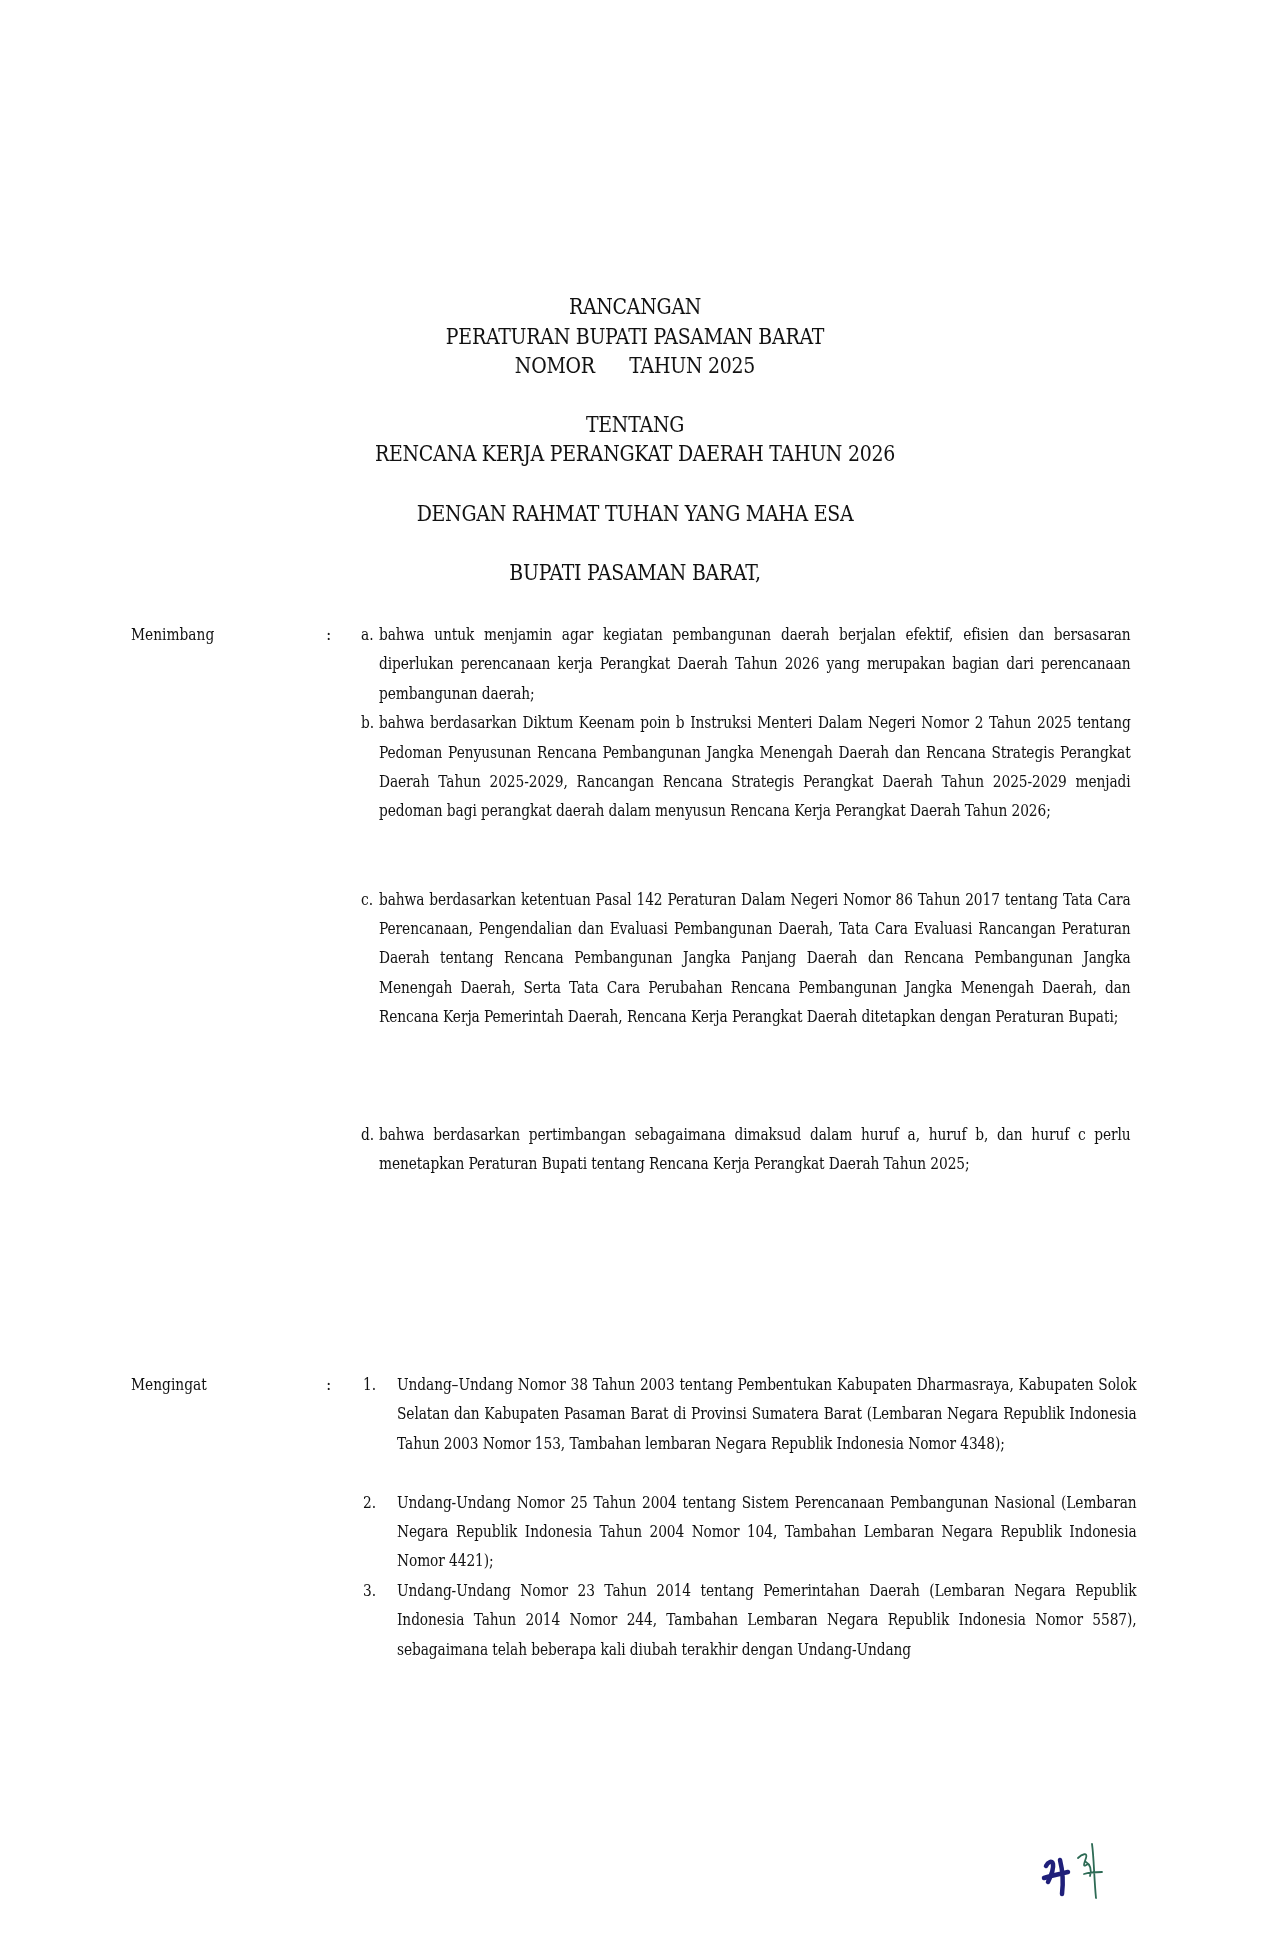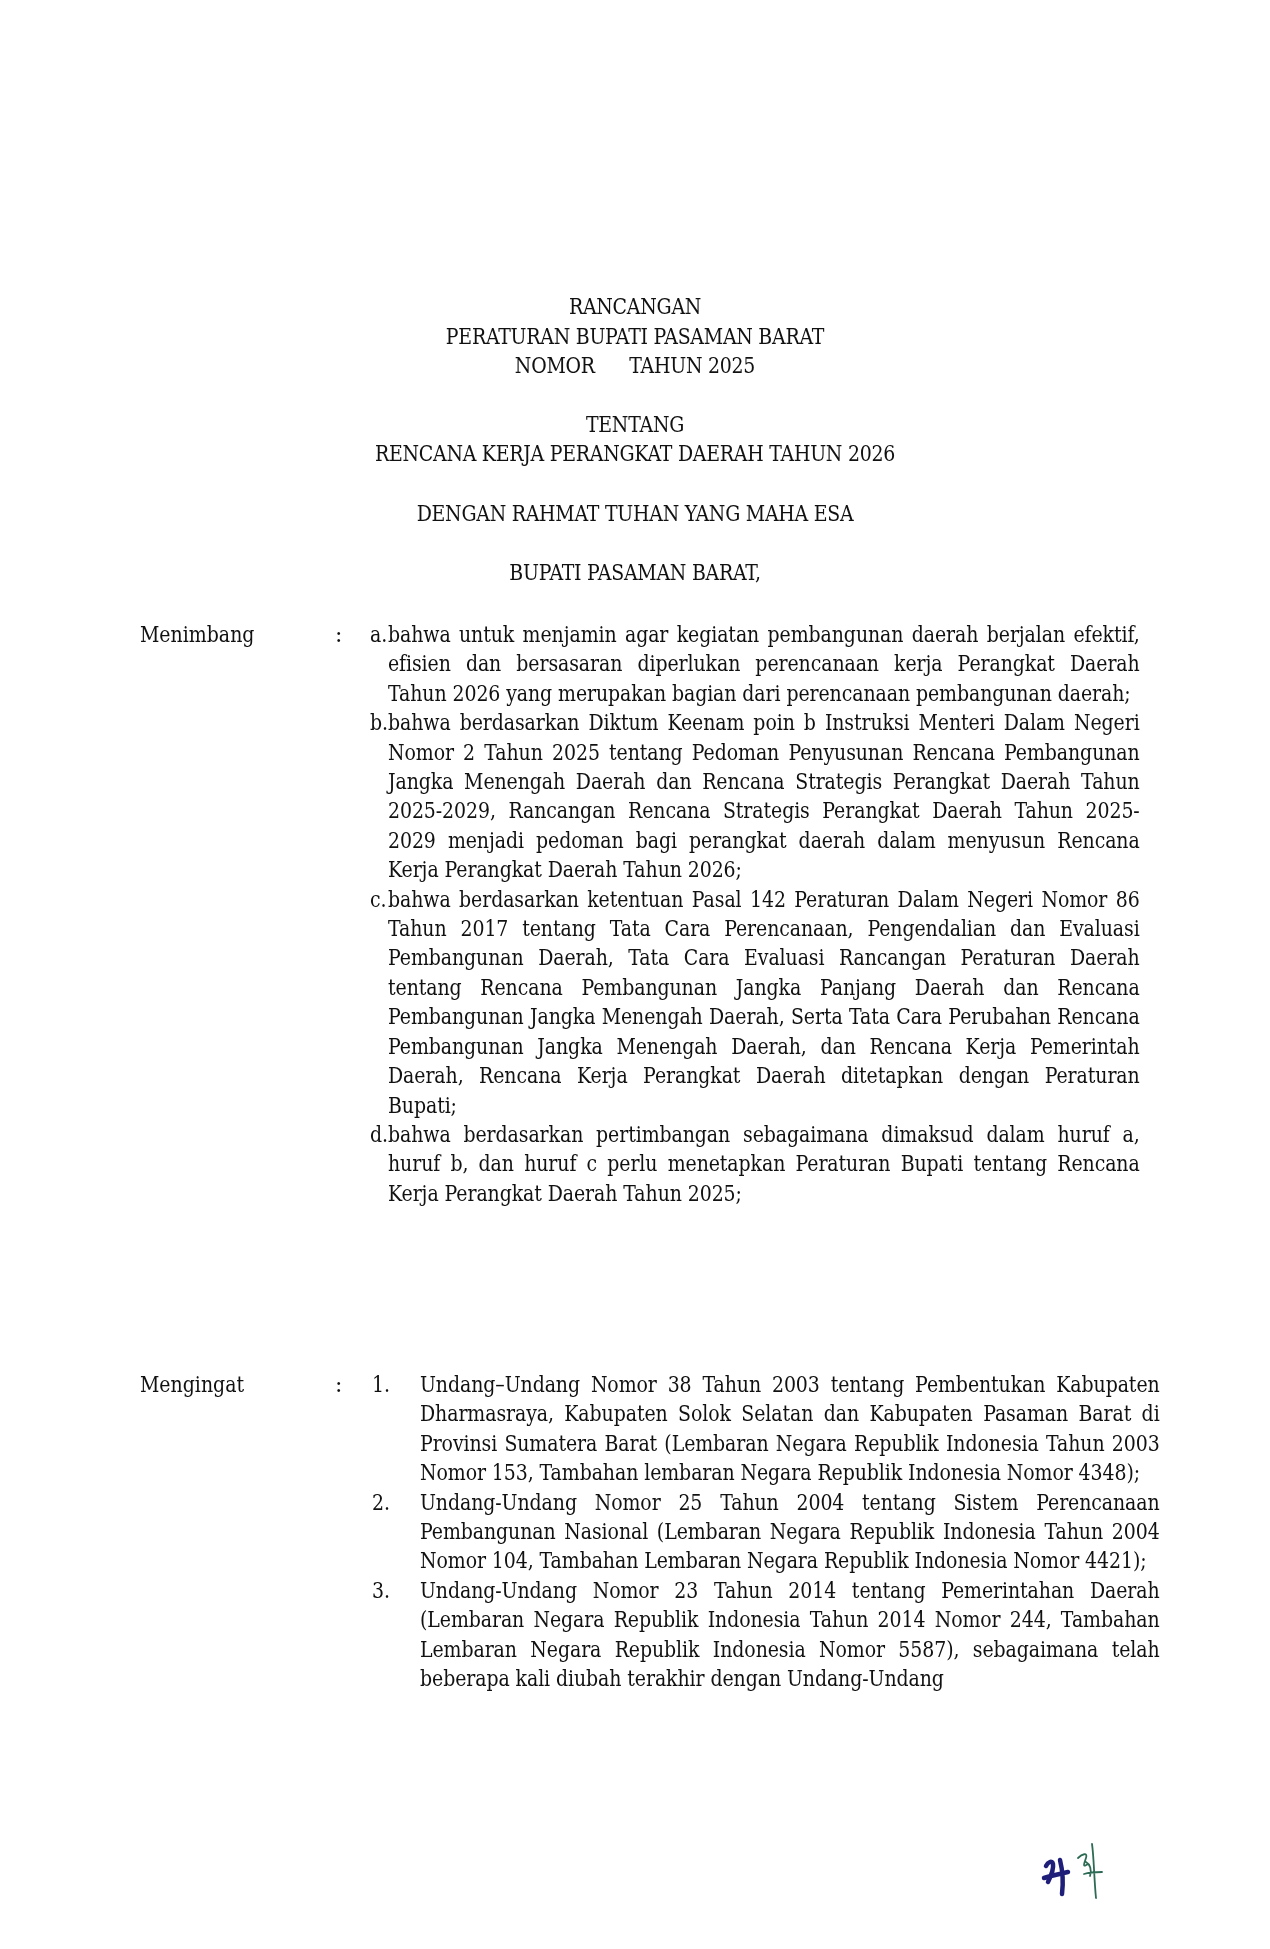--- a/index.html
+++ b/index.html
@@ -26,23 +26,23 @@
       letter-spacing: -0.3px;
       transform: scaleX(0.86);
       transform-origin: 635px 0;
     }
     .heading-block .line { display: block; white-space: pre; }
     .gap1 { height: 29px; }
     .gap2 { height: 30px; }
 
     .section {
       position: absolute;
-      left: 140px;
+      left: 131px;
       width: 1020px;
-      font-size: 22px;
+      font-size: 16px;
       line-height: 29.4px;
     }
     .section-label {
       position: absolute;
       left: 0; top: 0;
       transform: scaleX(0.86);
       transform-origin: 0 0;
       white-space: nowrap;
     }
     .section-colon {
@@ -65,21 +65,21 @@
     }
     .item-text .inner {
       display: block;
       width: 874px;
       text-align: justify;
       text-align-last: left;
       transform: scaleX(0.86);
       transform-origin: 0 0;
       letter-spacing: -0.1px;
     }
-    .numbered .item-text { margin-left: 50px; width: 740px; }
+    .numbered .item-text { margin-left: 36px; width: 740px; }
     .numbered .item-text .inner { width: 860px; }
     .numbered .item-marker { left: 2px; }
 
     .initials {
       position: absolute;
       left: 1038px;
       top: 1838px;
       width: 72px;
       height: 70px;
     }

